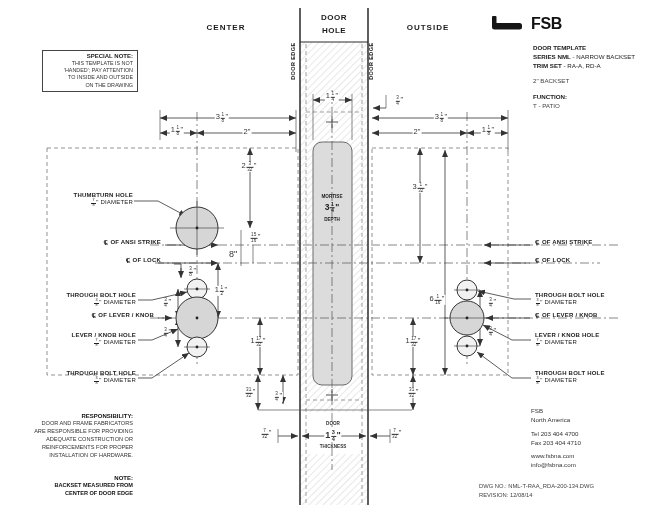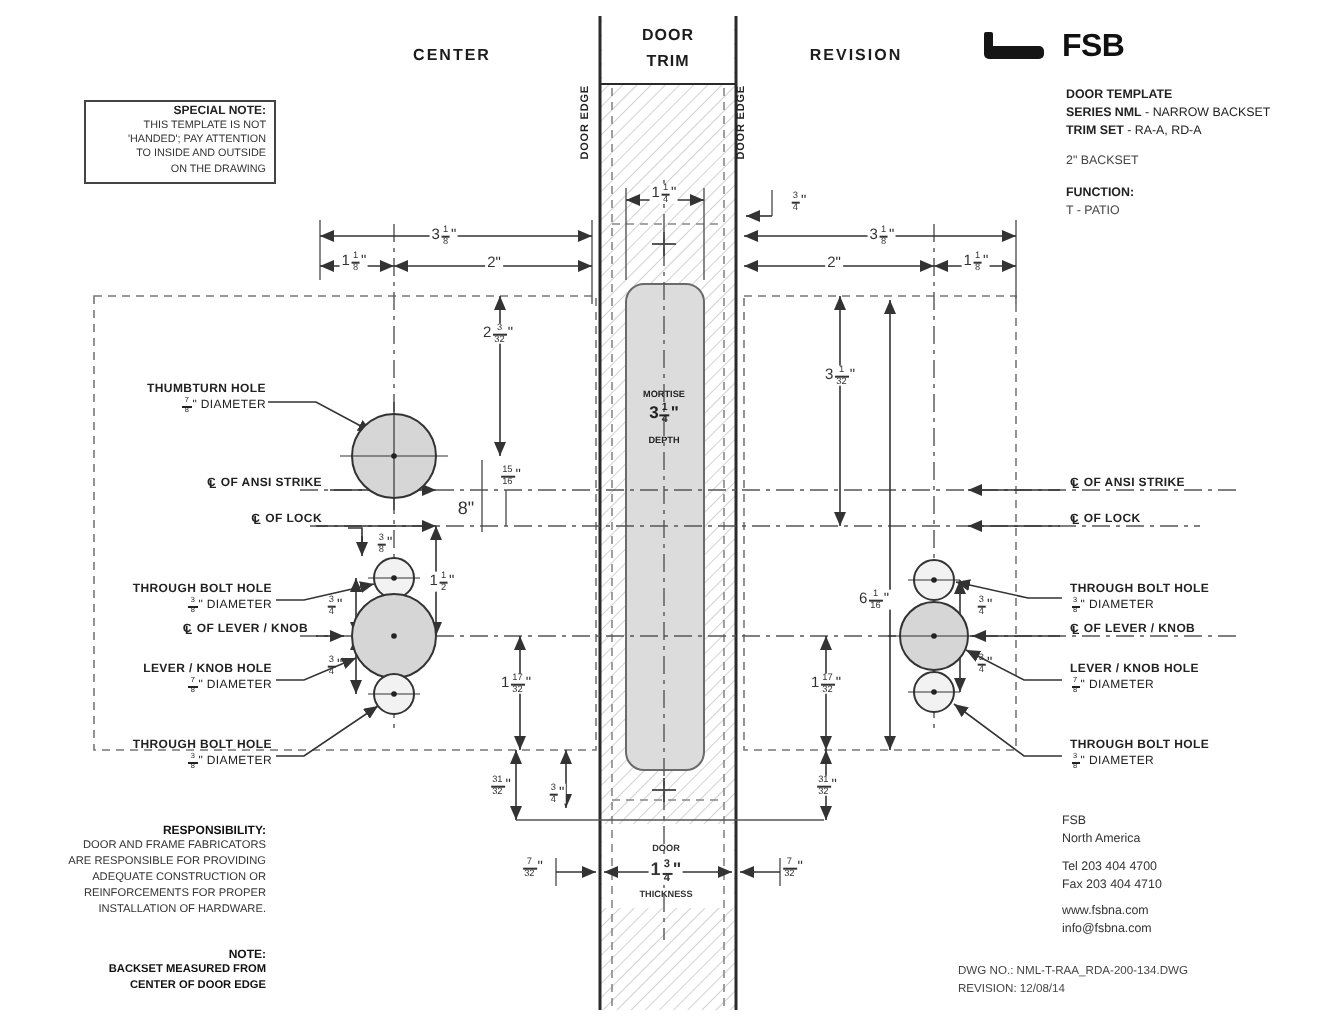--- a/index.html
+++ b/index.html
@@ -177,22 +177,22 @@
     </g>
 
     <g fill="#151515">
       <rect x="492" y="16" width="4.5" height="10" rx="1"></rect>
       <rect x="492" y="23" width="30" height="6.5" rx="2.5"></rect>
     </g>
   </svg>
 
   <div class="t zone" style="left:200px;top:23px;width:52px;text-align:center;">CENTER</div>
   <div class="t zone" style="left:304px;top:13px;width:60px;text-align:center;letter-spacing:.5px;">DOOR</div>
-  <div class="t zone" style="left:304px;top:26px;width:60px;text-align:center;letter-spacing:.5px;">TRIM</div>
-  <div class="t zone" style="left:400px;top:23px;width:56px;text-align:center;">REVISION</div>
+  <div class="t zone" style="left:304px;top:26px;width:60px;text-align:center;letter-spacing:.5px;">HOLE</div>
+  <div class="t zone" style="left:400px;top:23px;width:56px;text-align:center;">OUTSIDE</div>
   <div class="t vert" style="left:272px;top:58px;">DOOR EDGE</div>
   <div class="t vert" style="left:350px;top:58px;">DOOR EDGE</div>
 
   <div class="t brand" style="left:531px;top:15px;">FSB</div>
   <div class="t tb" style="left:533px;top:44px;font-weight:700;">DOOR TEMPLATE</div>
   <div class="t tb" style="left:533px;top:53px;">
     <b>SERIES NML</b><span> - NARROW BACKSET</span>
   </div>
   <div class="t tb" style="left:533px;top:62px;">
     <b>TRIM SET</b><span> - RA-A, RD-A</span>

